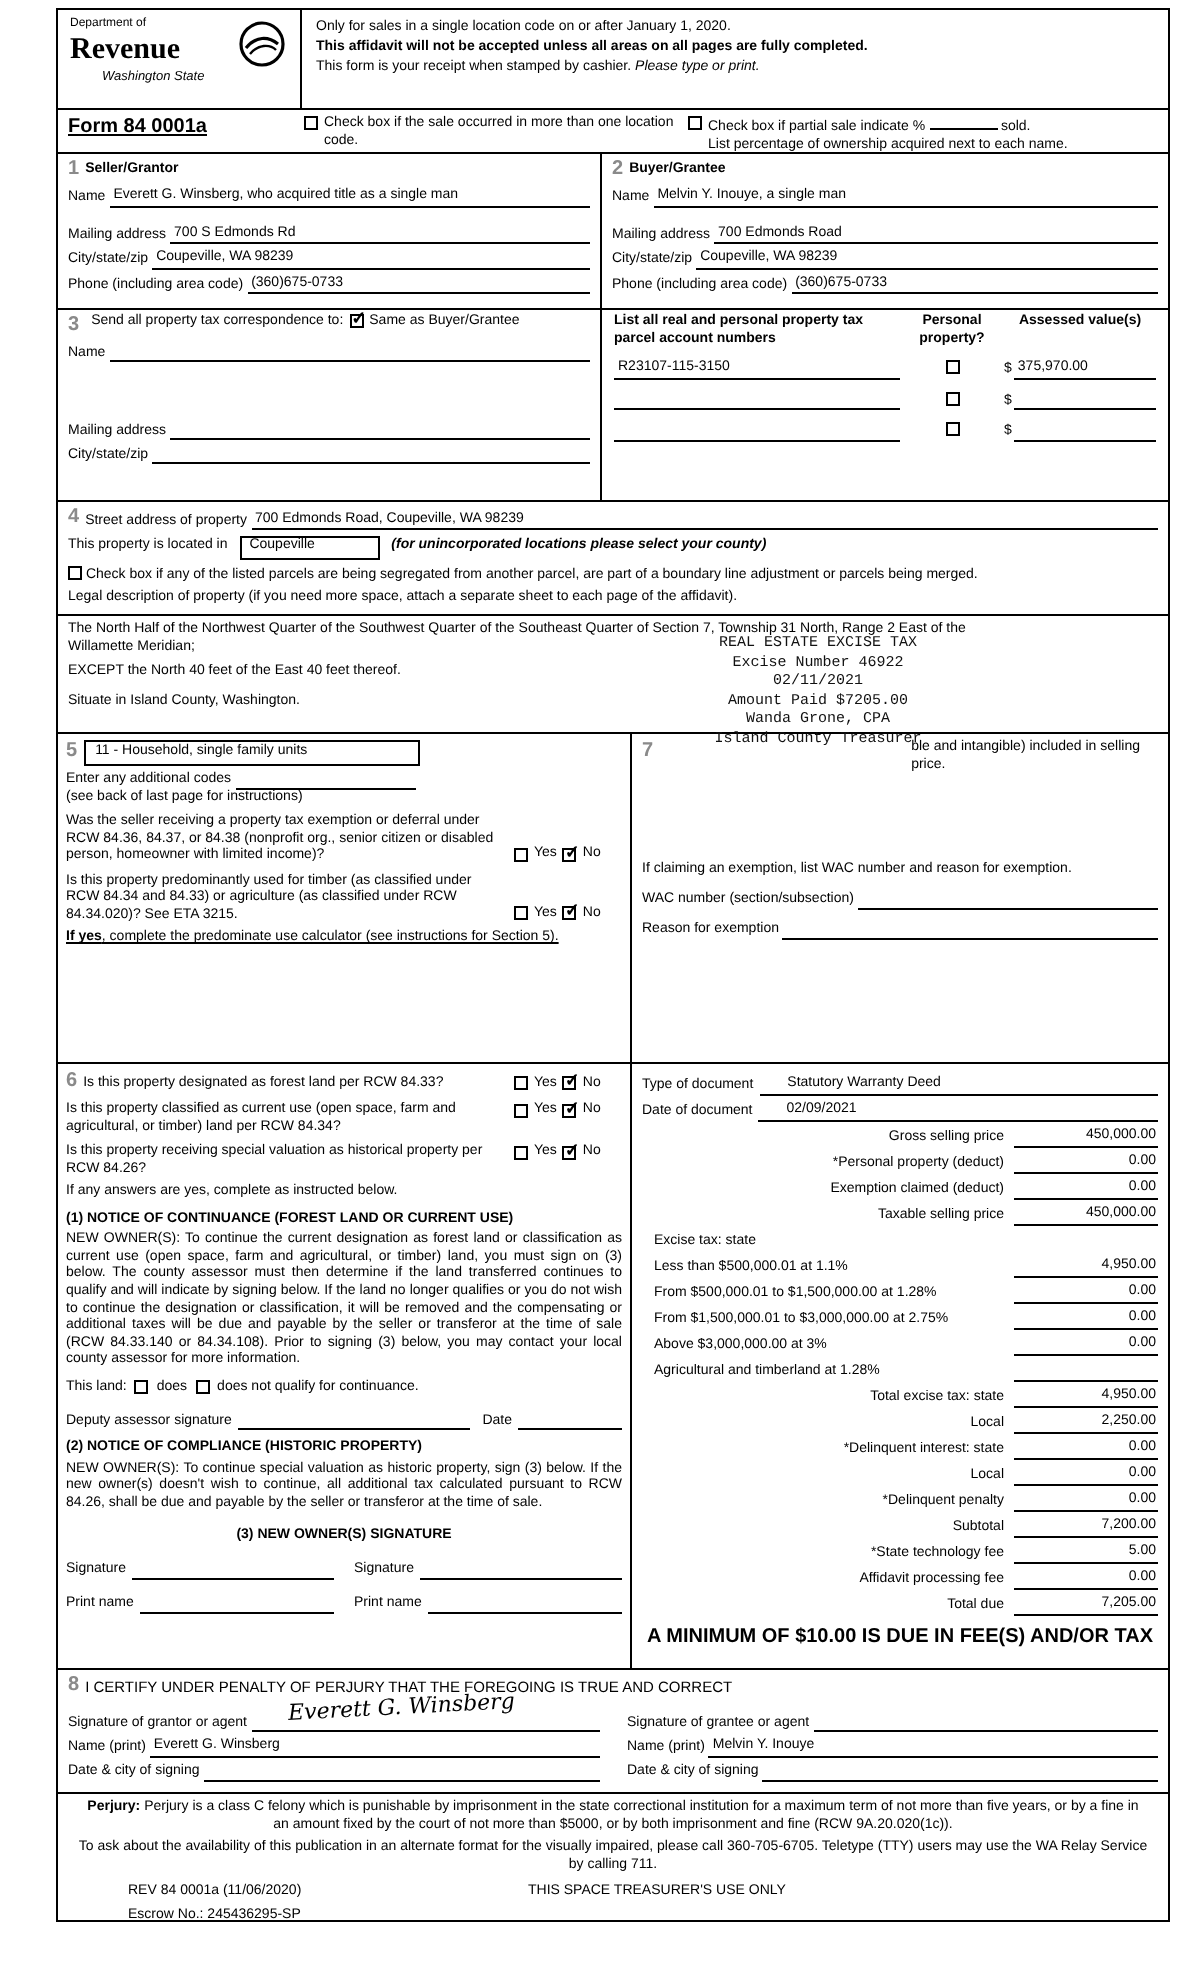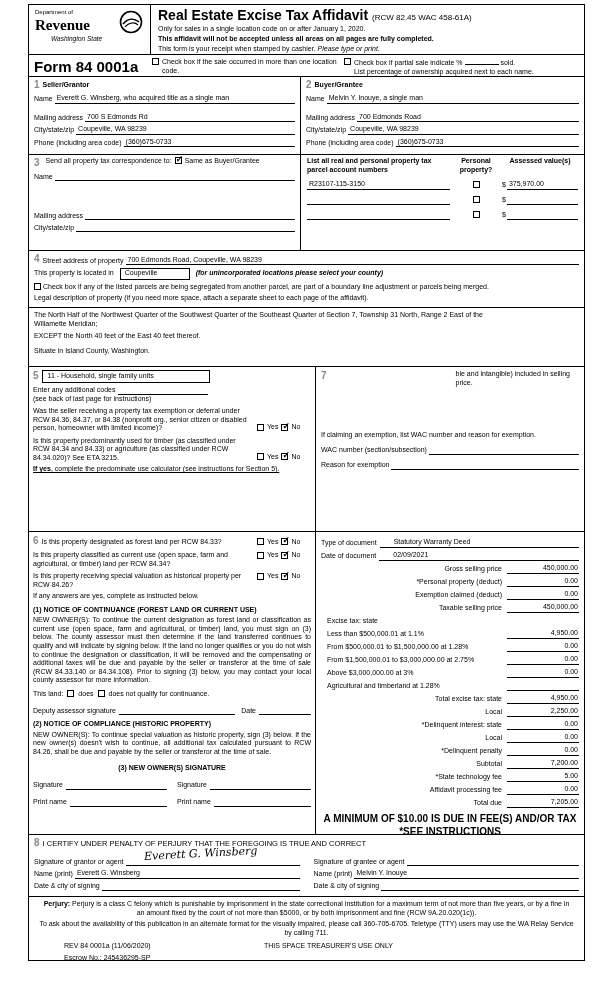--- a/index.html
+++ b/index.html
@@ -27,21 +27,21 @@
   .revname { font-family:"Liberation Serif", serif; font-weight:bold; font-size:15px; }
   .wastate { font-size:6.5px; font-style:italic; margin-left:16px; }
   .logoglyph { position:absolute; right:7px; top:5px; }
   .titleblock { flex:1; padding:3px 7px; }
   .title { font-size:14px; font-weight:bold; line-height:1.1; }
   .title .rcw { font-size:8px; font-weight:normal; }
   .hnote { font-size:7px; margin-top:1.5px; }
 
   
   .fnrow { display:flex; align-items:flex-start; height:22px; border-bottom:1px solid #000; padding:3px 5px; }
-  .fno { font-size:15px; font-weight:bold; width:118px; flex:none; }
+  .fno { font-size:10px; font-weight:bold; width:118px; flex:none;text-decoration:underline; }
   .chkgrp { display:flex; gap:3px; align-items:flex-start; }
   .chk1 { width:192px; flex:none; }
   .chk2 { flex:1; }
   .pctline { display:inline-block; width:34px; border-bottom:1px solid #000; height:7px; }
   .chk2 .note2 { margin-left:10px; }
 
   
   .row12 { display:flex; height:78px; border-bottom:1px solid #000; }
   .row12 .col-l { width:272px; border-right:1px solid #000; padding:2px 5px 3px; }
   .row12 .col-r { flex:1; padding:2px 5px 3px; }
@@ -145,24 +145,20 @@
       <div class="wastate">Washington State</div>
       <span class="logoglyph">
         <svg width="24" height="24" viewBox="0 0 24 24">
           <circle cx="12" cy="12" r="10.5" fill="none" stroke="#000" stroke-width="1.6"></circle>
           <path d="M4 14 C 9 8, 15 8, 20 12" fill="none" stroke="#000" stroke-width="1.6"></path>
           <path d="M6 17 C 10 12, 16 12, 19 15" fill="none" stroke="#000" stroke-width="1.2"></path>
         </svg>
       </span>
     </div>
     <div class="titleblock">
-      <div class="title">
-        <span>Real Estate Excise Tax Affidavit</span>
-        <span class="rcw">(RCW 82.45 WAC 458-61A)</span>
-      </div>
       <div class="hnote">Only for sales in a single location code on or after January 1, 2020.</div>
       <div class="hnote b">This affidavit will not be accepted unless all areas on all pages are fully completed.</div>
       <div class="hnote">
         <span>This form is your receipt when stamped by cashier.</span>
         <span class="i">Please type or print.</span>
       </div>
     </div>
   </div>
 
   <div class="fnrow">
@@ -508,21 +504,20 @@
         </div>
       <div class="trow">
           <span class="tlabel">Affidavit processing fee</span>
           <span class="tval">0.00</span>
         </div>
       <div class="trow">
           <span class="tlabel">Total due</span>
           <span class="tval">7,205.00</span>
         </div>
       <div class="minnote">A MINIMUM OF $10.00 IS DUE IN FEE(S) AND/OR TAX</div>
-      <div class="minnote" style="margin-top:1px;">*SEE INSTRUCTIONS</div>
     </div>
   </div>
 
   <div class="sec8">
     <div class="s8title">
       <span class="secnum">8</span>
       <span class="t">I CERTIFY UNDER PENALTY OF PERJURY THAT THE FOREGOING IS TRUE AND CORRECT</span>
     </div>
     <div class="s8cols">
       <div class="s8col">
@@ -562,14 +557,22 @@
     <p><span class="b">Perjury:</span> <span>Perjury is a class C felony which is punishable by imprisonment in the state correctional institution for a maximum term of not more than five years, or by a fine in an amount fixed by the court of not more than $5000, or by both imprisonment and fine (RCW 9A.20.020(1c)).</span></p>
     <p>To ask about the availability of this publication in an alternate format for the visually impaired, please call 360-705-6705. Teletype (TTY) users may use the WA Relay Service by calling 711.</p>
   </div>
 
   <div class="footrow">
     <span class="rev">REV 84 0001a (11/06/2020)</span>
     <span class="tre">THIS SPACE TREASURER'S USE ONLY</span>
   </div>
   <div class="escrow">Escrow No.: 245436295-SP</div>
 
+  <div class="stamp">
+    <div>REAL ESTATE EXCISE TAX</div>
+    <div>Excise Number 46922</div>
+    <div>02/11/2021</div>
+    <div>Amount Paid $7205.00</div>
+    <div>Wanda Grone, CPA</div>
+    <div>Island County Treasurer</div>
+  </div>
 
 </div>
 
 </body></html>

